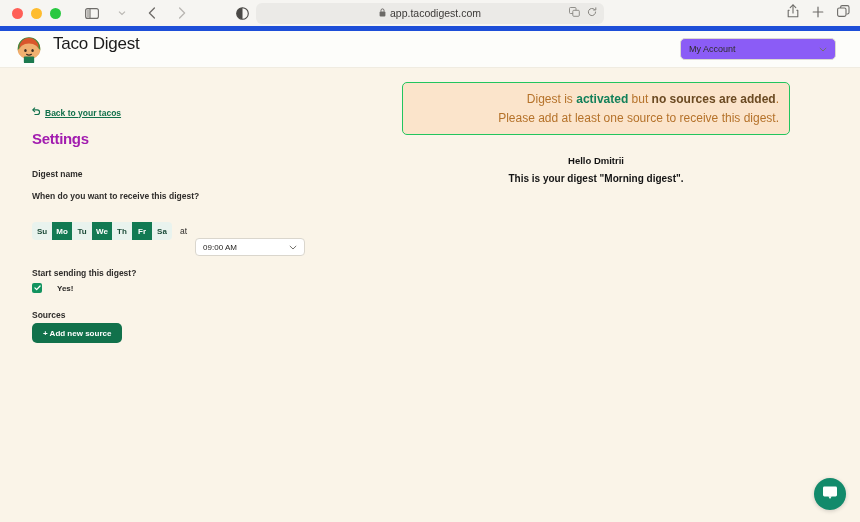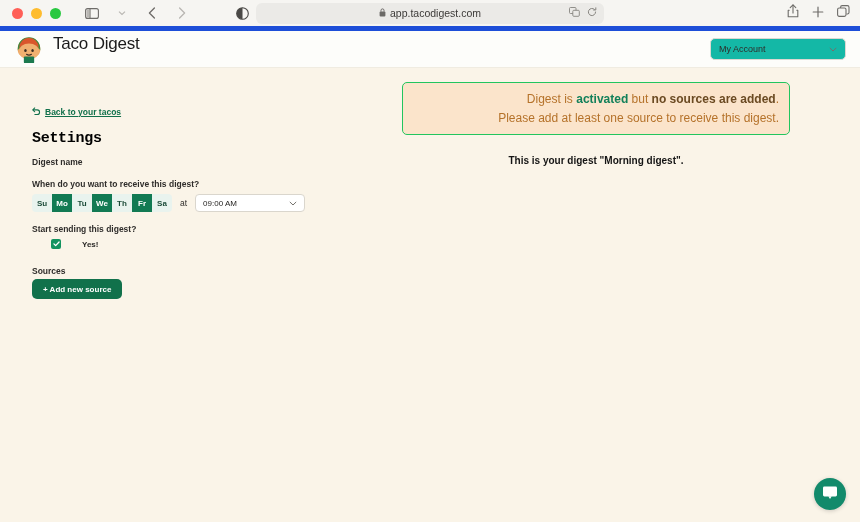--- a/index.html
+++ b/index.html
@@ -79,23 +79,23 @@
     position: relative;
   }
   .brand { display: flex; gap: 9px; }
   .logo { width: 30px; height: 30px; display: block; }
   .brand-name {
     font-size: 17px;
     color: #1b1b1b;
     letter-spacing: -0.2px;
   }
   .account-select {
-    position: absolute; right: 14px;
-    width: 136px; height: 22px;
-    background: #14b8a6;
+    position: absolute; right: 24px;
+    width: 156px; height: 22px;
+    background: #8b5cf6;
     border: 1px solid #dcd9d2;
     border-radius: 5px;
     display: flex; align-items: center;
     padding: 0 8px;
     font-size: 9px;
     color: #2e2c2a;
   }
   .account-select .chev { margin-left: auto; color: #74716c; font-size: 8px; }
 
   
@@ -103,37 +103,36 @@
     height: 454px;
     background: #faf4e8;
     display: flex;
     padding: 14px 0 0 0;
     position: relative;
   }
   .col-left { width: 400px; padding-left: 32px; }
   .col-right { flex: 1; padding: 0 70px 0 2px; }
 
   .back-link {
-    display: inline-flex; gap: 4px;
+    display: inline-flex; align-items: center; gap: 4px;
     color: #11704b;
     font-size: 8.5px;
     font-weight: bold;
     text-decoration: none;
     margin-bottom: 12px;
     margin-top: 25px;
   }
   .back-link .label { text-decoration: underline; }
 
   .settings-title {
     font-size: 15px;
     font-weight: bold;
-    color: #000000;
+    color: #a21caf;
     letter-spacing: -0.3px;
-    margin-bottom: 10px;
-    font-family: Liberation Mono, monospace;
+    margin-bottom: 22px;
   }
   .field-label {
     font-size: 8.5px;
     color: #2f2d2b;
     margin-bottom: 5px;
     font-weight: bold;
   }
   .text-input {
     width: 277px; height: 18px;
     background: #ffffff;
@@ -161,24 +160,25 @@
   .at-label { font-size: 8.5px; color: #2f2d2b; margin: 0 8px; }
   .time-select {
     width: 110px; height: 18px;
     background: #ffffff;
     border: 1px solid #dad6cd;
     border-radius: 4px;
     display: flex; align-items: center;
     padding: 0 7px;
     font-size: 8px;
     color: #1f1d1b;
+    margin-top: 32px;
   }
   .time-select .chev { margin-left: auto; color: #74716c; font-size: 8px; }
 
-  .check-row { display: flex; align-items: center; gap: 21px; margin-top: 5px; margin-left: 19px; }
+  .check-row { display: flex; align-items: center; gap: 15px; margin-top: 5px; }
   .checkbox {
     width: 10px; height: 10px;
     background: #12935f;
     border-radius: 2px;
     display: flex; align-items: center; justify-content: center;
     color: #ffffff; font-size: 8px; line-height: 1;
   }
   .check-label { font-size: 8px; font-weight: bold; color: #2a2826; }
 
   .sources-label { font-size: 8.5px; color: #2f2d2b; margin-top: 17px; font-weight: bold; }
@@ -408,20 +408,21 @@
     <button class="add-btn">+ Add new source</button>
   </div>
 
   <div class="col-right">
     <div class="alert">
       <div><span>Digest is </span><b class="green">activated</b><span> but </span><b class="dark">no sources are added</b><span>.</span></div>
       <div>Please add at least one source to receive this digest.</div>
     </div>
 
     <div class="digest-preview">
+      <div class="hello">Hello Dmitrii</div>
       <div class="line">This is your digest "Morning digest".</div>
     </div>
   </div>
 
   <div class="chat-fab">
     <span>
       <svg width="16" height="15" viewBox="0 0 16 15">
         <rect x="1" y="1.5" width="14" height="10" rx="1.4" fill="#ffffff"></rect>
         <path d="M6.3 11.2L8 14L9.7 11.2Z" fill="#ffffff"></path>
       </svg>

